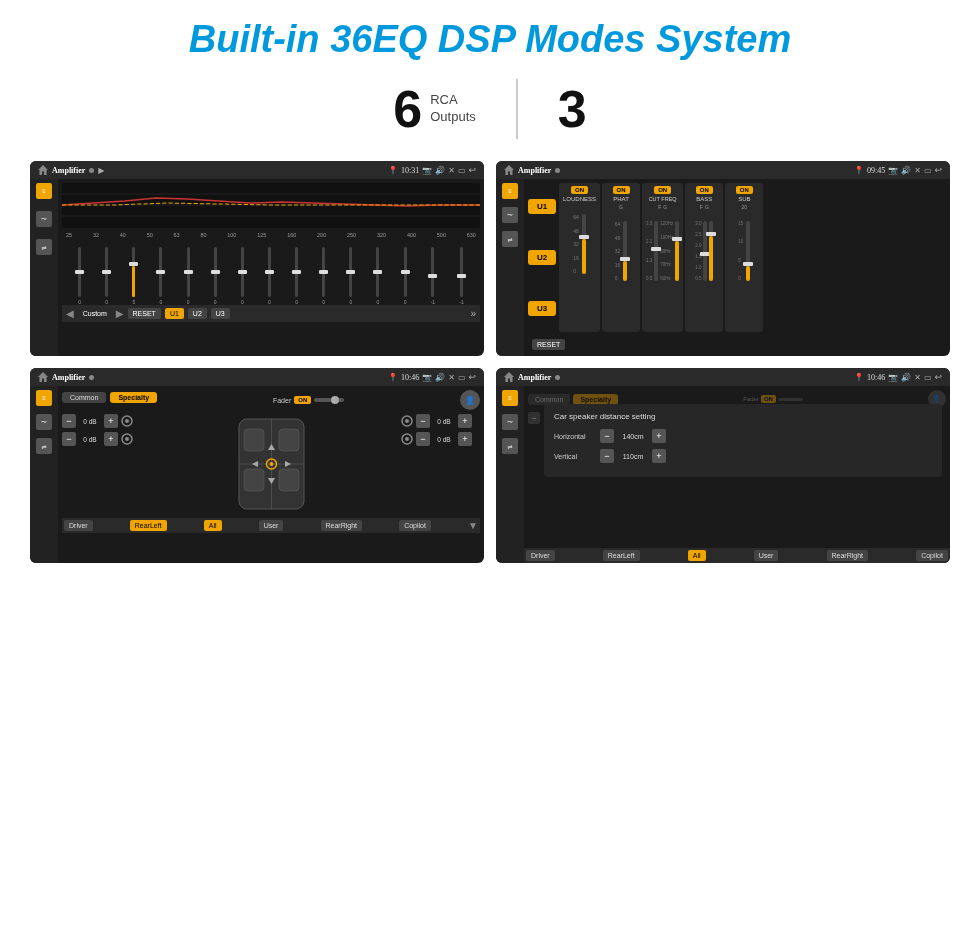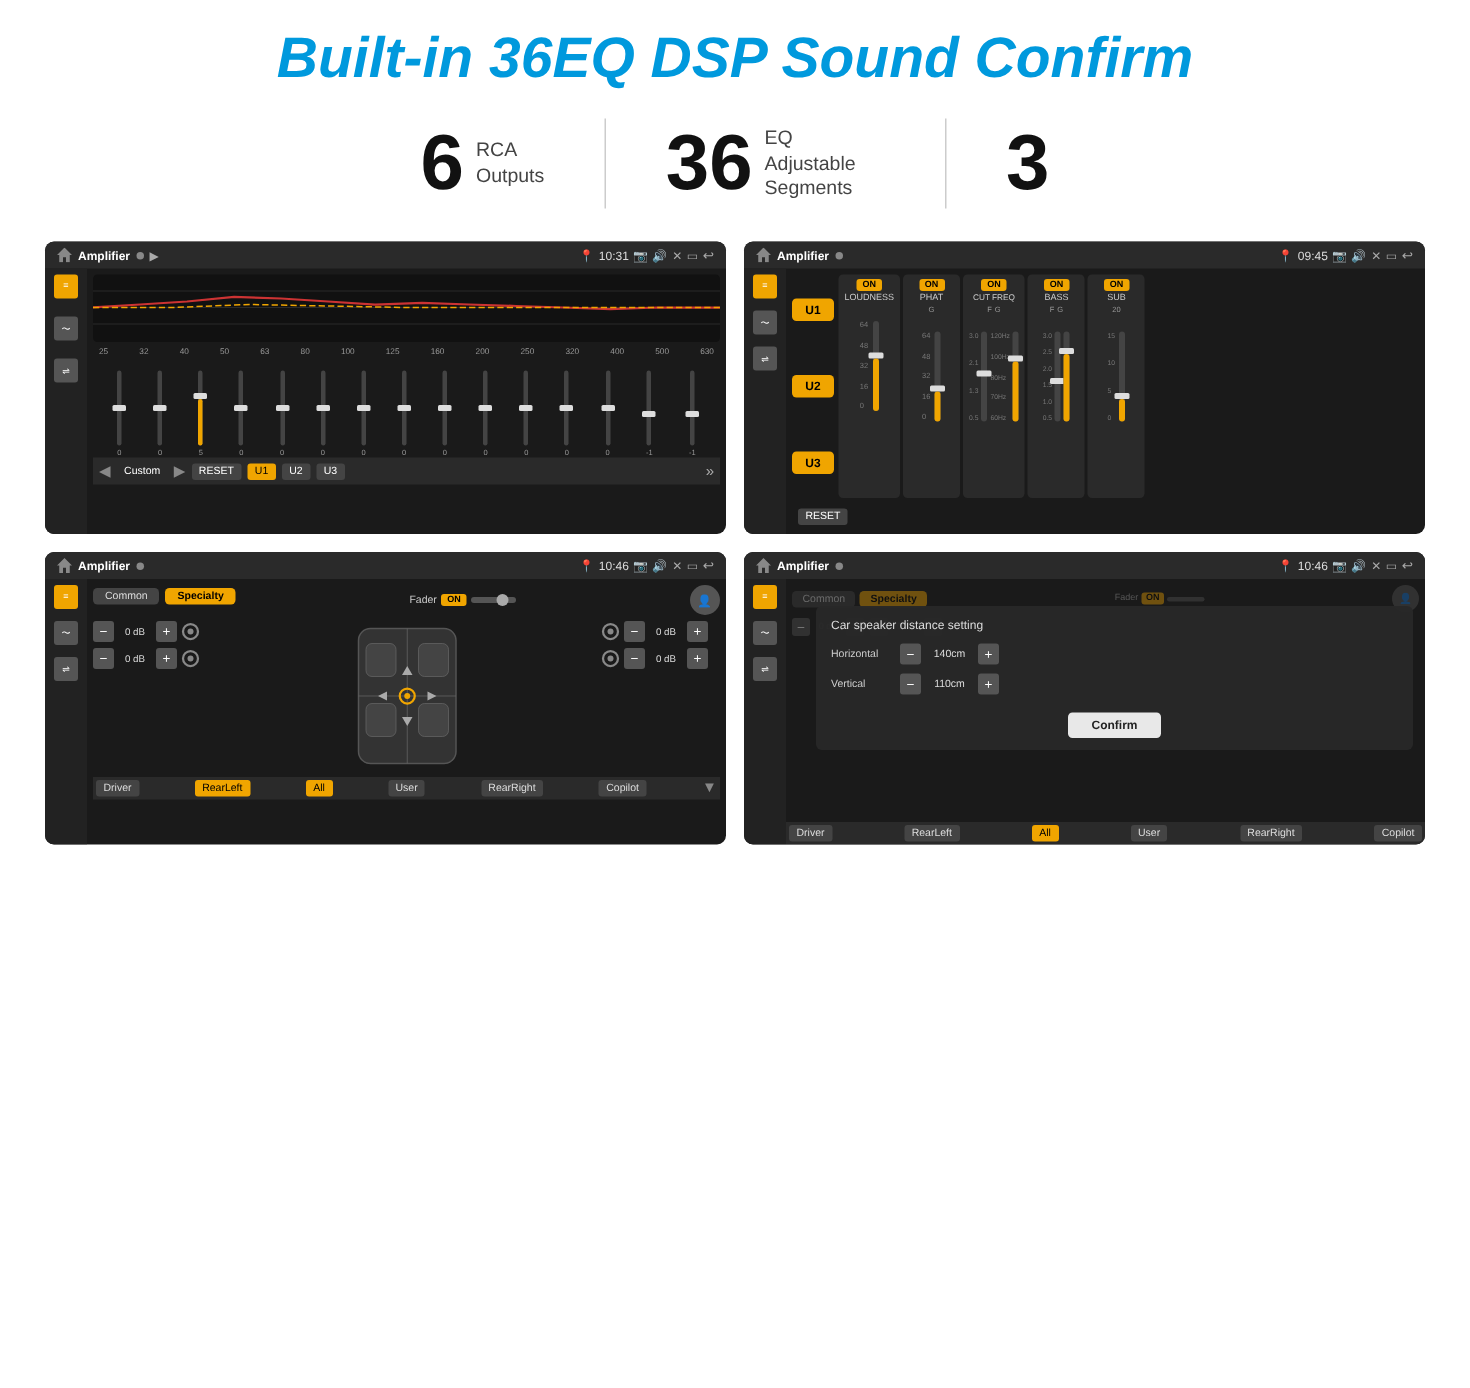--- a/index.html
+++ b/index.html
@@ -81,20 +81,21 @@
     
     .screen-topbar {
       display: flex;
       align-items: center;
       justify-content: space-between;
       background: #2a2a2a;
       padding: 3px 8px;
       height: 18px;
       font-size: 8px;
       color: #ddd;
+      font-family: Liberation Serif, serif;
     }
     .topbar-left {
       display: flex;
       align-items: center;
       gap: 4px;
     }
     .topbar-right {
       display: flex;
       align-items: center;
       gap: 3px;
@@ -502,32 +503,28 @@
       right: 0;
       background: #f0a500;
       border-radius: 2px;
     }
   </style>
 </head>
 <body>
 
 <div class="page-wrapper">
 
-  <div class="main-title">Built-in 36EQ DSP Sound Confirm</div>
+  <div class="main-title">Built-in 36EQ DSP Modes System</div>
 
   <div class="stats-row">
     <div class="stat-item">
       <span class="stat-number">6</span>
       <span class="stat-label">RCA<br>Outputs</span>
     </div>
     <div class="stat-divider"></div>
-    <div class="stat-item">
-      <span class="stat-number">36</span>
-      <span class="stat-label">EQ Adjustable<br>Segments</span>
-    </div>
     <div class="stat-divider"></div>
     <div class="stat-item">
       <span class="stat-number">3</span>
     </div>
   </div>
 
   <div class="screens-grid">
 
     <div class="screen-box">
       <div class="screen-topbar">
@@ -1046,23 +1043,20 @@
               <span class="s4-setting-val">140cm</span>
               <div class="s4-ctrl-btn">+</div>
             </div>
 
             <div class="s4-setting-row">
               <span class="s4-setting-label">Vertical</span>
               <div class="s4-ctrl-btn">−</div>
               <span class="s4-setting-val">110cm</span>
               <div class="s4-ctrl-btn">+</div>
             </div>
-            <div style="display:flex;justify-content:center;">
-              <div class="s4-confirm-btn">Confirm</div>
-            </div>
           </div>
 
           <div style="position:absolute;bottom:0;left:0;right:0;display:flex;justify-content:space-between;align-items:center;padding:2px 2px;background:#2a2a2a;">
             <div style="background:#444;color:#ddd;font-size:7px;padding:2px 5px;border-radius:2px;">Driver</div>
             <div style="background:#444;color:#ddd;font-size:7px;padding:2px 5px;border-radius:2px;">RearLeft</div>
             <div style="background:#f0a500;color:#000;font-size:7px;padding:2px 5px;border-radius:2px;">All</div>
             <div style="background:#444;color:#ddd;font-size:7px;padding:2px 5px;border-radius:2px;">User</div>
             <div style="background:#444;color:#ddd;font-size:7px;padding:2px 5px;border-radius:2px;">RearRight</div>
             <div style="background:#444;color:#ddd;font-size:7px;padding:2px 5px;border-radius:2px;">Copilot</div>
           </div>

